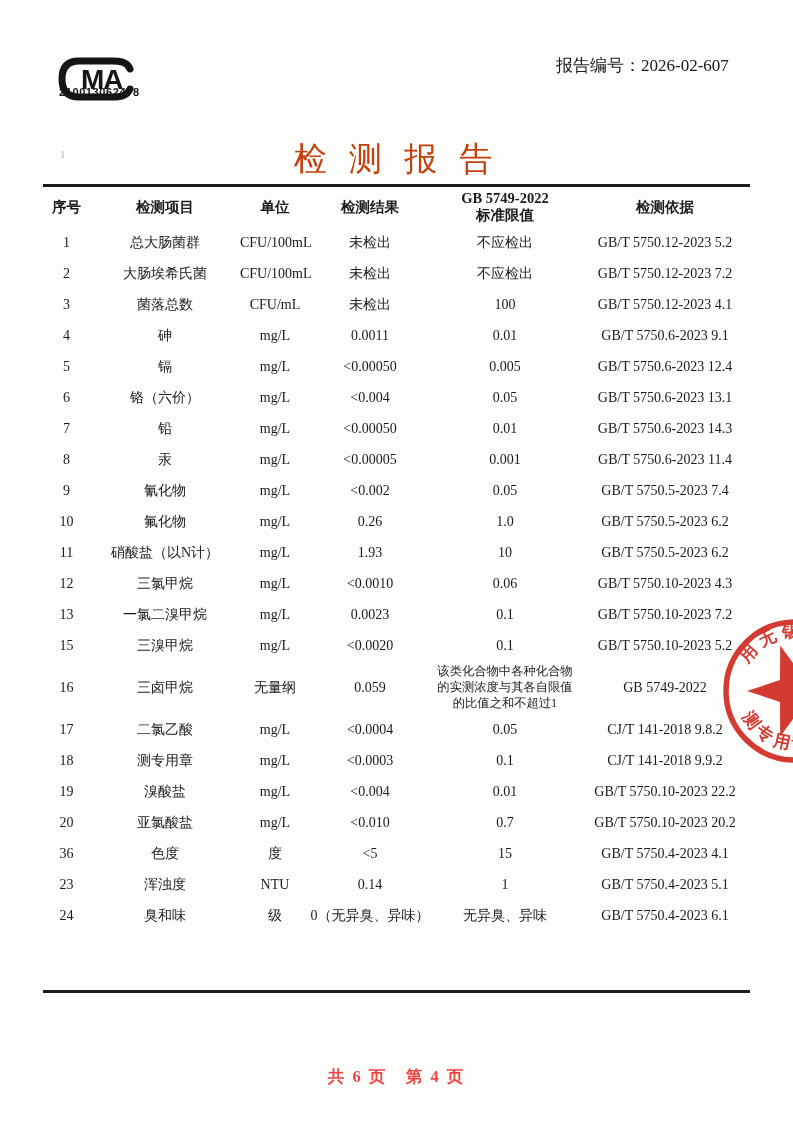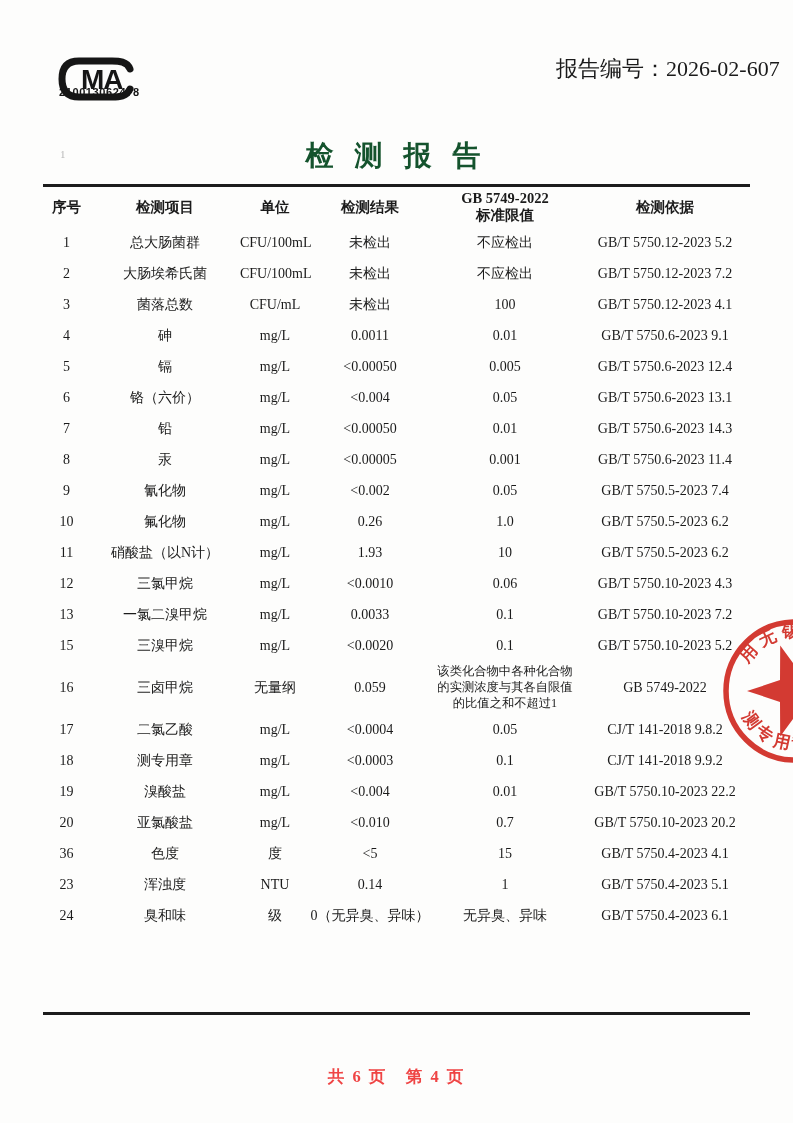--- a/index.html
+++ b/index.html
@@ -9,28 +9,28 @@
     font-family:"Liberation Serif","DejaVu Serif",serif;
   }
   .abs{position:absolute;}
 
   
   #cma{left:58px;top:40px;width:90px;margin-top:16px;}
   #cma-code{left:59px;top:86px;font-family:"Liberation Sans","DejaVu Sans",sans-serif;
     font-weight:bold;font-size:11px;letter-spacing:.6px;color:#161616;}
 
   
-  #report-no{left:556px;top:54px;font-size:22px;color:#1a1a1a;}
-  #title{left:0;right:0;top:137px;text-align:center;font-size:28px;font-weight:bold;
-    letter-spacing:7px;color:#14532d;}
+  #report-no{left:556px;top:54px;font-size:17px;color:#1a1a1a;}
+  #title{left:0;right:0;top:137px;text-align:center;font-size:33px;font-weight:normal;
+    letter-spacing:7px;color:#c2410c;}
   #artifact{left:60px;top:148px;font-size:11px;color:#b9b9b9;}
 
   
   #table-wrap{left:43px;top:184px;width:707px;border-top:3px solid #1c1c1c;
-    border-bottom:3px solid #1c1c1c;padding-bottom:80px;}
+    border-bottom:3px solid #1c1c1c;padding-bottom:58px;}
   table{border-collapse:collapse;table-layout:fixed;width:707px;}
   th,td{text-align:center;vertical-align:middle;padding:0;font-weight:normal;
     font-size:14px;color:#1b1b1b;}
   thead th{height:40px;font-weight:600;font-size:14.5px;line-height:1.15;}
   tbody td{height:31px;}
   td.small{font-size:12.3px;line-height:1.3;padding:3px 2px;text-align:center;}
 
   
   #footer{left:0;right:0;top:1066px;text-align:center;font-size:16.5px;
     font-weight:600;letter-spacing:2px;color:#ef4444;}
@@ -172,21 +172,21 @@
           <td>三氯甲烷</td>
           <td>mg/L</td>
           <td>&lt;0.0010</td>
           <td>0.06</td>
           <td>GB/T 5750.10-2023 4.3</td>
         </tr>
         <tr>
           <td>13</td>
           <td>一氯二溴甲烷</td>
           <td>mg/L</td>
-          <td>0.0033</td>
+          <td>0.0023</td>
           <td>0.1</td>
           <td>GB/T 5750.10-2023 7.2</td>
         </tr>
         <tr>
           <td>15</td>
           <td>三溴甲烷</td>
           <td>mg/L</td>
           <td>&lt;0.0020</td>
           <td>0.1</td>
           <td>GB/T 5750.10-2023 5.2</td>

